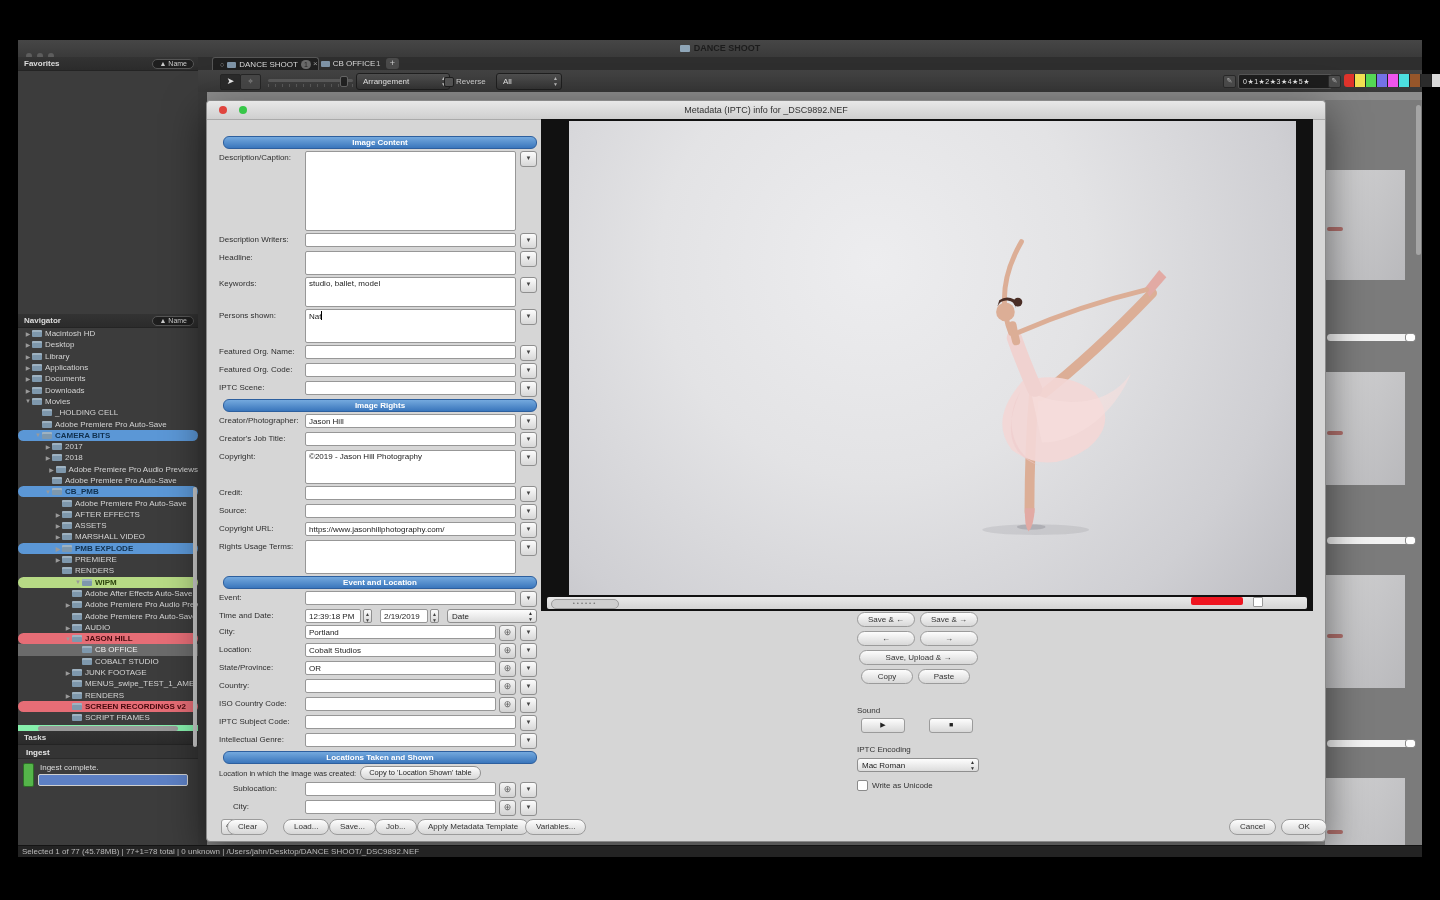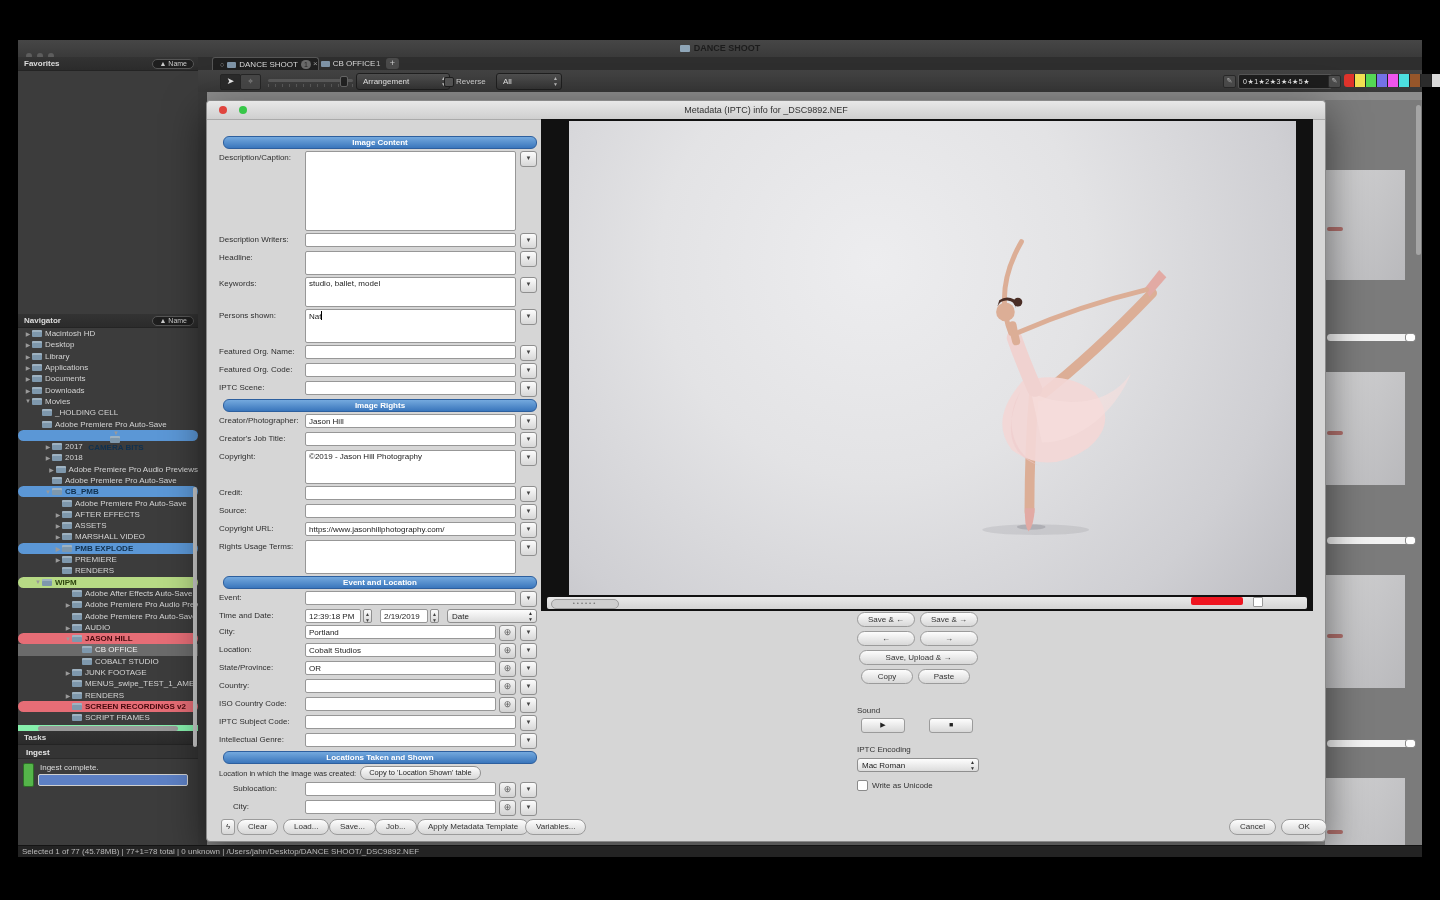--- a/index.html
+++ b/index.html
@@ -213,21 +213,21 @@
           <div class="trow" style="padding-left: 16px;">
             <span class="arr"></span>
             <span class="fold"></span>
             <span>_HOLDING CELL</span>
           </div>
           <div class="trow" style="padding-left: 16px;">
             <span class="arr"></span>
             <span class="fold"></span>
             <span>Adobe Premiere Pro Auto-Save</span>
           </div>
-          <div class="trow hl-blue" style="padding-left: 16px; flex-direction: column;">
+          <div class="trow hl-blue" style="padding-left: 16px;">
             <span class="arr">▼</span>
             <span class="fold"></span>
             <span>CAMERA BITS</span>
           </div>
           <div class="trow" style="padding-left: 26px;">
             <span class="arr">▶</span>
             <span class="fold"></span>
             <span>2017</span>
           </div>
           <div class="trow" style="padding-left: 26px;">
@@ -278,21 +278,21 @@
           <div class="trow" style="padding-left: 36px;">
             <span class="arr">▶</span>
             <span class="fold"></span>
             <span>PREMIERE</span>
           </div>
           <div class="trow" style="padding-left: 36px;">
             <span class="arr"></span>
             <span class="fold"></span>
             <span>RENDERS</span>
           </div>
-          <div class="trow hl-green" style="padding-left: 16px;">
+          <div class="trow hl-green" style="padding-left: 56px;">
             <span class="arr">▼</span>
             <span class="fold"></span>
             <span>WIPM</span>
           </div>
           <div class="trow" style="padding-left: 46px;">
             <span class="arr"></span>
             <span class="fold"></span>
             <span>Adobe After Effects Auto-Save</span>
           </div>
           <div class="trow" style="padding-left: 46px;">
@@ -744,21 +744,21 @@
           <span>Mac Roman</span><span class="arr">▲<br>▼</span>
         </div>
         <div class="chkrow">
           <div class="wchk"></div>
           <div class="chklbl">Write as Unicode</div>
         </div>
       </div>
 
       <div id="dlg-footer" class="abs">
         <div class="fbtn sq" style="left:14px;">ϟ</div>
-        <div class="fbtn" style="left:30px;">Clear</div>
+        <div class="fbtn" style="left:20px;">Clear</div>
         <div class="fbtn" style="left:76px;">Load...</div>
         <div class="fbtn" style="left:122px;">Save...</div>
         <div class="fbtn" style="left:168px;">Job...</div>
         <div class="fbtn" style="left:210px;">Apply Metadata Template</div>
         <div class="fbtn" style="left:318px;">Variables...</div>
         <div class="fbtn" style="left:1022px;">Cancel</div>
         <div class="fbtn" style="left:1074px;width:24px;">OK</div>
       </div>
     </div>
 

